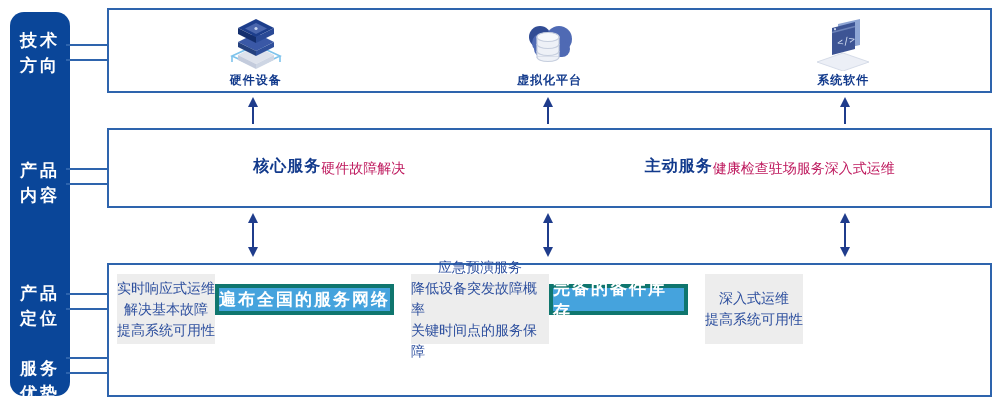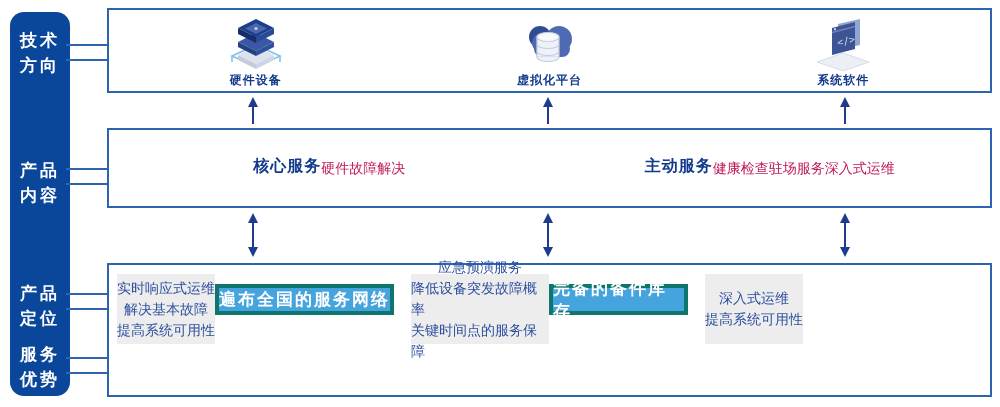--- a/index.html
+++ b/index.html
@@ -6,21 +6,21 @@
   html,body { background:#ffffff; }
   body { font-family:"DejaVu Sans","Liberation Sans",sans-serif; }
   .stage{ position:relative; width:1000px; height:407px; background:#ffffff; overflow:hidden; }
 
   
   .sidebar{ position:absolute; left:10px; top:12px; width:60px; height:384px;
             background:#0a4699; border-radius:14px; }
   .side-label{ position:absolute; left:10px; width:60px; color:#ffffff; font-weight:bold;
                font-size:17px; line-height:25px; letter-spacing:3px; text-align:center; }
   .side-label div{ white-space:nowrap; }
-  .lbl-0{ top:28px; } .lbl-1{ top:158px; } .lbl-2{ top:281px; } .lbl-3{ top:342px; }
+  .lbl-0{ top:28px; } .lbl-1{ top:158px; } .lbl-2{ top:281px; } .lbl-3{ top:356px; }
 
   
   .conn{ position:absolute; left:66px; width:43px; height:2px; background:#2e64ad; }
 
   
   .box{ position:absolute; left:107px; width:885px; background:#ffffff;
         border:2px solid #2e64ad; }
   .box-tech{ top:8px; height:85px; display:flex; }
   .box-content{ top:128px; height:80px; display:flex; }
   .box-position{ top:263px; height:134px; display:flex; gap:17px; padding:9px 8px 13px 8px; }

